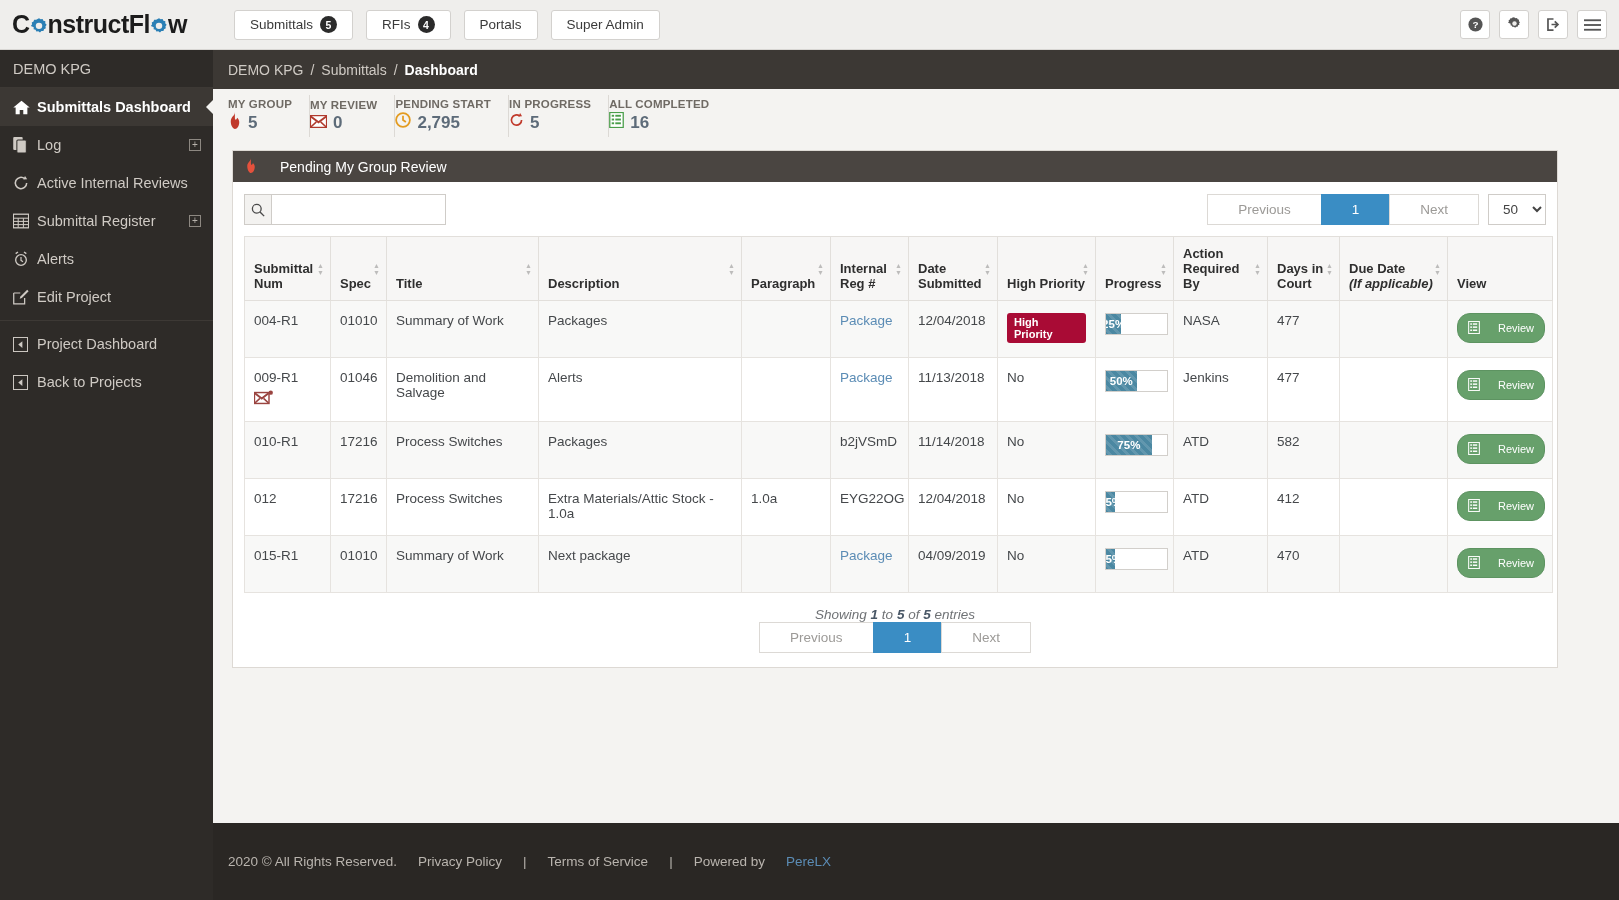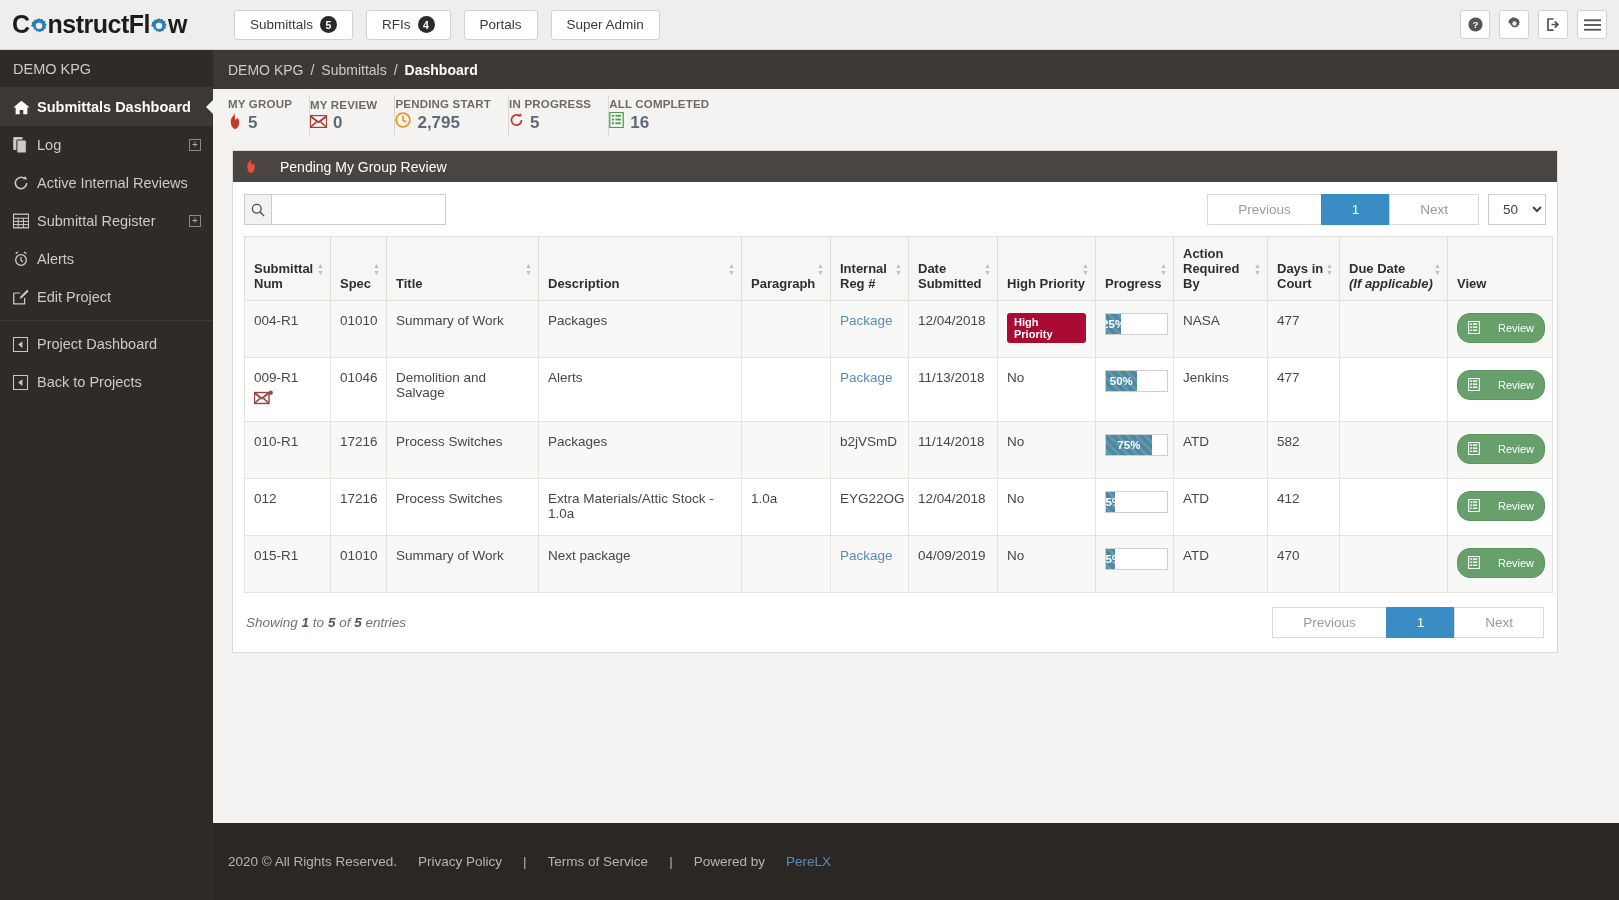--- a/index.html
+++ b/index.html
@@ -172,21 +172,21 @@
     color: #fff; font-size: 11.5px; font-weight: bold;
     display: flex; align-items: center; justify-content: center; white-space: nowrap;
   }
   .review-btn {
     background: #67a06b; border: 1px solid #5d9361; color: #fff; border-radius: 13px;
     height: 30px; width: 88px; font-size: 11px; display: flex; align-items: center;
     justify-content: center; gap: 18px; cursor: pointer;
   }
   .envelope-dot { display: inline-block; position: relative; margin-top: 5px; }
 
-  .tfoot { display: flex; align-items: center; justify-content: space-between; padding: 14px 2px 4px 2px; }
+  .tfoot { display: flex; align-items: center; justify-content: space-between; padding: 14px 2px 4px 2px; flex-direction: column; }
   .showing { font-size: 13.5px; color: #6f7275; font-style: italic; }
   .showing b { color: #4a5867; }
 
   
   .footer {
     position: absolute; left: 213px; top: 823px; width: 1406px; height: 77px;
     background: #2a2724; color: #b9b4ae; font-size: 13.5px;
     display: flex; align-items: center; padding-left: 15px; gap: 21px;
   }
   .footer a { color: #b9b4ae; text-decoration: none; cursor: pointer; }

